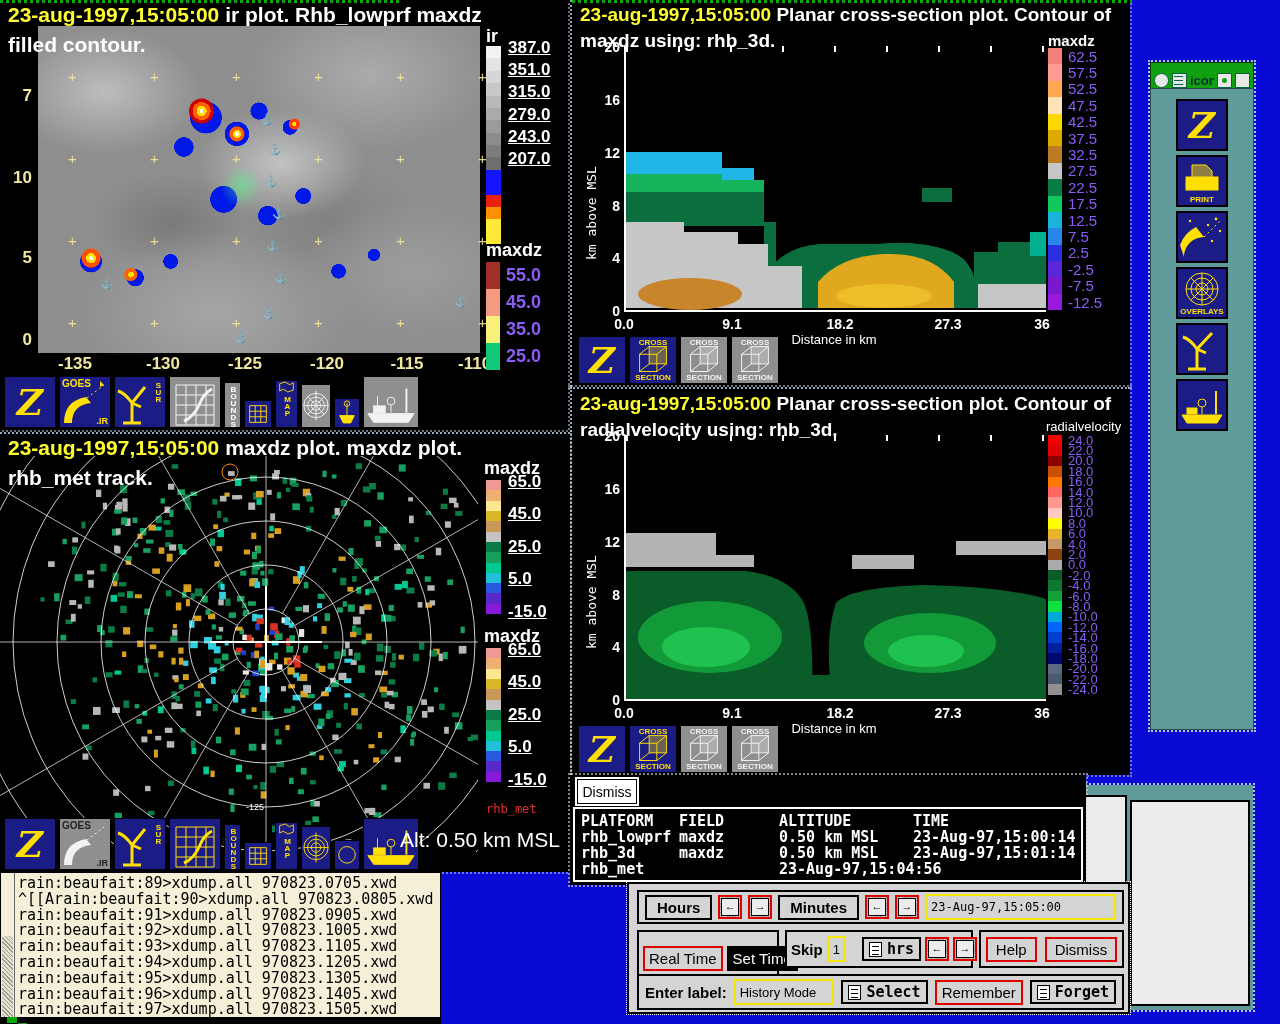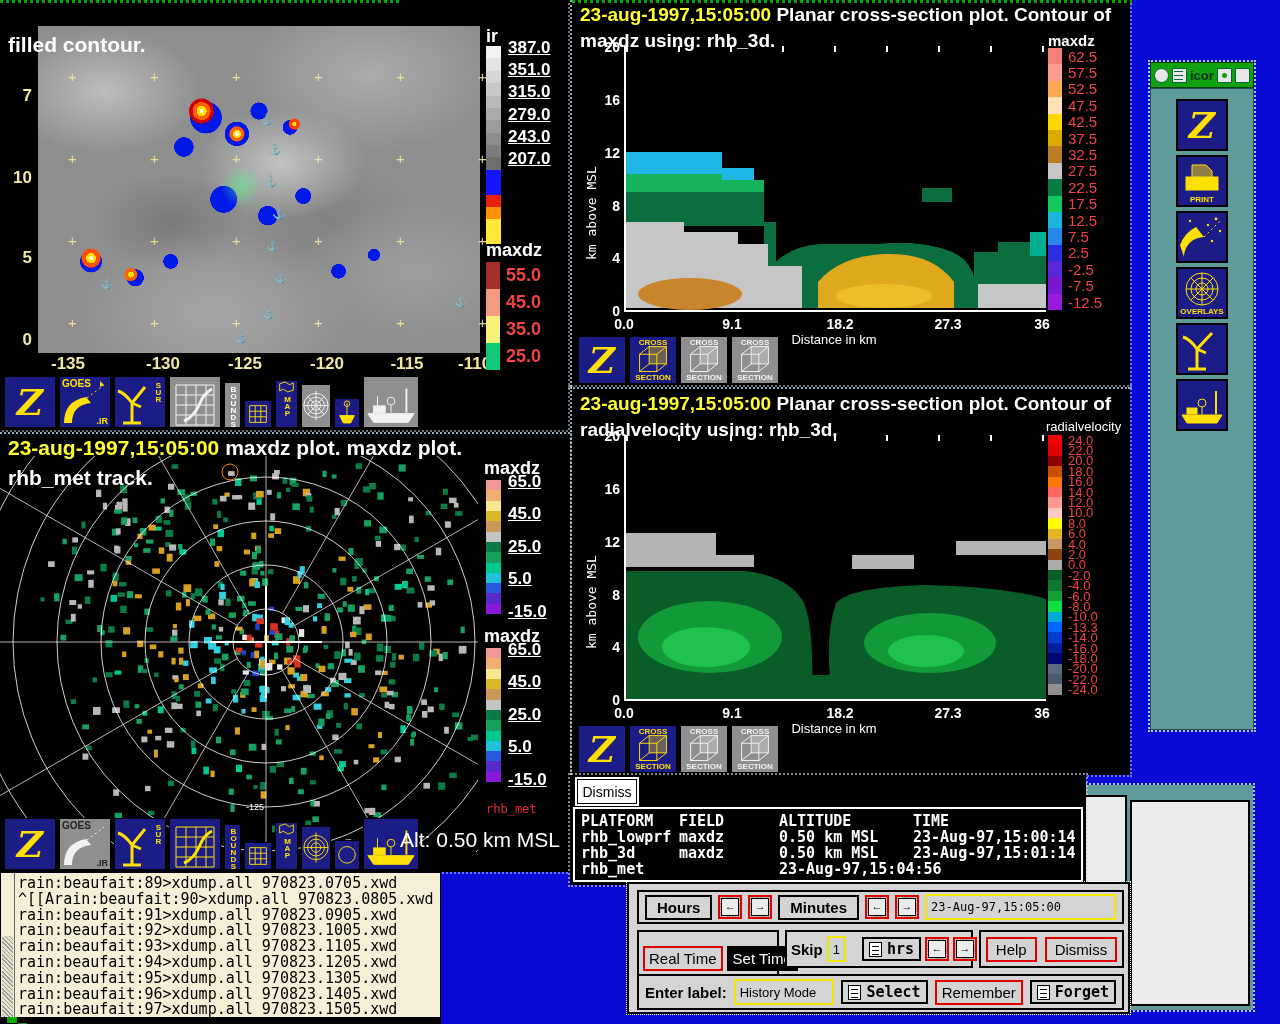--- a/index.html
+++ b/index.html
@@ -48,21 +48,21 @@
   
   .cblabel{position:absolute;color:#fff;font-weight:bold;z-index:3;}
   .cbbar-wrap{position:absolute;display:flex;z-index:3;}
   .cbbar{width:15px;height:100%;display:flex;flex-direction:column;}
   .cbbar div{flex:1;}
   .cbticks{position:relative;margin-left:7px;width:62px;}
   .cbtick{position:absolute;color:#fff;font-weight:bold;white-space:nowrap;text-decoration:underline;}
   .cbrows{position:absolute;z-index:3;}
   .cbrow{display:flex;align-items:stretch;}
   .cbsw{width:14px;}
-  .cblb{display:flex;align-items:center;margin-left:6px;color:#ef4444;white-space:nowrap;}
+  .cblb{display:flex;align-items:center;margin-left:6px;color:#8b5cf6;white-space:nowrap;}
   .cb4 .cbrow{height:27px;} .cb4 .cblb{font-size:18px;font-weight:bold;}
   .cb16 .cbrow{height:16.4px;} .cb16 .cblb{font-size:15px;}
   .cb25 .cbrow{height:10.4px;} .cb25 .cblb{font-size:13px;}
   
   .toolbar{position:absolute;display:flex;align-items:flex-end;gap:3px;z-index:4;}
   .tbi{position:relative;border:1px solid #000;box-sizing:border-box;flex:none;overflow:hidden;}
   .tbi.blue{background:#1c1c86;color:#ffe000;}
   .tbi.gray{background:#8f8f8f;color:#f2f2f2;}
   .tbi svg{position:absolute;inset:0;}
   .big{width:52px;height:52px;} .b48{width:48px;height:48px;}
@@ -109,21 +109,21 @@
   .abtn b{width:16px;height:16px;background:#ececec;border:1px solid #000;font-size:11px;line-height:15px;text-align:center;font-weight:bold;}
   .yfield{border:2px solid #f5e800;background:#d4d4d4;height:22px;display:flex;align-items:center;
      padding:0 4px;box-sizing:content-box;white-space:nowrap;}
   .menu-ic{display:inline-block;width:11px;height:13px;background:#fff;border:1px solid #000;margin-right:5px;
      background-image:repeating-linear-gradient(#000 0 1px,transparent 1px 4px);background-size:7px 9px;background-position:2px 3px;background-repeat:no-repeat;}
   .mono-b{font-family:"DejaVu Sans Mono",monospace;font-weight:bold;font-size:15px;display:flex;align-items:center;}
   .blab{font-weight:bold;font-size:15px;white-space:nowrap;}
   
   #iconwin{position:absolute;left:1150px;top:62px;width:104px;height:668px;z-index:4;
      outline:2px dotted rgba(220,240,220,.8);}
-  #iconwin-tb{position:absolute;left:0;top:0;width:100%;height:26px;background:#10a010;border:1px solid #064006;
+  #iconwin-tb{position:absolute;left:0;top:0;width:100%;height:36px;background:#10a010;border:1px solid #064006;
      box-sizing:border-box;display:flex;align-items:center;gap:3px;padding:0 3px;}
   .tbbtn{width:13px;height:13px;background:#e8e8e8;border:1px solid #063;flex:none;}
   .tbbtn.round{border-radius:50%;}
   .tbbtn.dot{display:flex;align-items:center;justify-content:center;}
   .tbbtn.dot i{width:5px;height:5px;background:#10a010;border-radius:50%;}
   #iconwin-title{flex:1;font-size:13px;font-weight:bold;color:#032;overflow:hidden;white-space:nowrap;}
   #iconwin-body{position:absolute;left:0;top:26px;width:100%;bottom:0;background:#5f9b9b;border:1px solid #2c4a4a;box-sizing:border-box;}
   .side-icon{position:absolute;left:25px;width:52px;height:52px;background:#1c1c86;border:2px solid #000;
      box-sizing:border-box;color:#ffe000;overflow:hidden;}
   .side-icon svg{position:absolute;inset:0;}
@@ -141,20 +141,23 @@
   #rhbmet-lab{position:absolute;color:#e03030;font-size:12px;font-family:"DejaVu Sans Mono",monospace;z-index:3;}
   #alt-text{position:absolute;right:10px;top:394px;color:#fff;font-size:21px;z-index:5;}
 </style>
 </head>
 <body>
 
 <div id="screen">
 
   <div class="xwin" id="win-ir" style="left:0;top:0;width:570px;height:432px;">
     <div class="greenedge" style="left:0;top:0;width:400px;"></div>
+    <div class="wtitle t21" style="top:3px;">
+      <span class="ttime">23-aug-1997,15:05:00</span><span class="trest"> ir plot.  Rhb_lowprf maxdz</span>
+    </div>
     <div class="wtitle t21 trest" style="top:33px;">filled contour.</div>
 
     <div id="sat">
       <div id="sat-grid">
           <span class="plus" style="left: 30px; top: 46px;">+</span>
           <span class="plus" style="left: 30px; top: 128px;">+</span>
           <span class="plus" style="left: 30px; top: 210px;">+</span>
           <span class="plus" style="left: 30px; top: 292px;">+</span>
           <span class="plus" style="left: 112px; top: 46px;">+</span>
           <span class="plus" style="left: 112px; top: 128px;">+</span>
@@ -186,21 +189,21 @@
       <span class="tkmark" style="left:224px;top:282px;">⚓</span>
       <span class="tkmark" style="left:416px;top:270px;">⚓</span>
       <span class="tkmark" style="left:62px;top:252px;">⚓</span>
       <span class="tkmark" style="left:196px;top:306px;">⚓</span>
     </div>
 
     <span class="axlab" style="left:6px;top:86px;width:26px;text-align:right;">7</span>
     <span class="axlab" style="left:6px;top:168px;width:26px;text-align:right;">10</span>
     <span class="axlab" style="left:6px;top:248px;width:26px;text-align:right;">5</span>
     <span class="axlab" style="left:6px;top:330px;width:26px;text-align:right;">0</span>
-    <span class="axlab" style="left:51px;top:354px;width:48px;text-align:left;">-135</span>
+    <span class="axlab" style="left:51px;top:354px;width:48px;text-align:center;">-135</span>
     <span class="axlab" style="left:139px;top:354px;width:48px;text-align:center;">-130</span>
     <span class="axlab" style="left:221px;top:354px;width:48px;text-align:center;">-125</span>
     <span class="axlab" style="left:303px;top:354px;width:48px;text-align:center;">-120</span>
     <span class="axlab" style="left:383px;top:354px;width:48px;text-align:center;">-115</span>
     <span class="axlab" style="left:458px;top:354px;width:30px;text-align:center;overflow:hidden;">-110</span>
 
     <span class="cblabel" style="left:486px;top:26px;font-size:18px;">ir</span>
     <div class="cbbar-wrap" style="left:486px;top:46px;height:198px;">
       <div class="cbbar">
           <div style="background: rgb(242, 242, 242);"></div>
@@ -579,21 +582,21 @@
         <div class="cbrow">
           <span class="cbsw" style="background: rgb(16, 224, 64);"></span>
           <span class="cblb">-8.0</span>
         </div>
         <div class="cbrow">
           <span class="cbsw" style="background: rgb(0, 170, 216);"></span>
           <span class="cblb">-10.0</span>
         </div>
         <div class="cbrow">
           <span class="cbsw" style="background: rgb(0, 100, 255);"></span>
-          <span class="cblb">-13.3</span>
+          <span class="cblb">-12.0</span>
         </div>
         <div class="cbrow">
           <span class="cbsw" style="background: rgb(0, 64, 208);"></span>
           <span class="cblb">-14.0</span>
         </div>
         <div class="cbrow">
           <span class="cbsw" style="background: rgb(0, 32, 160);"></span>
           <span class="cblb">-16.0</span>
         </div>
         <div class="cbrow">

